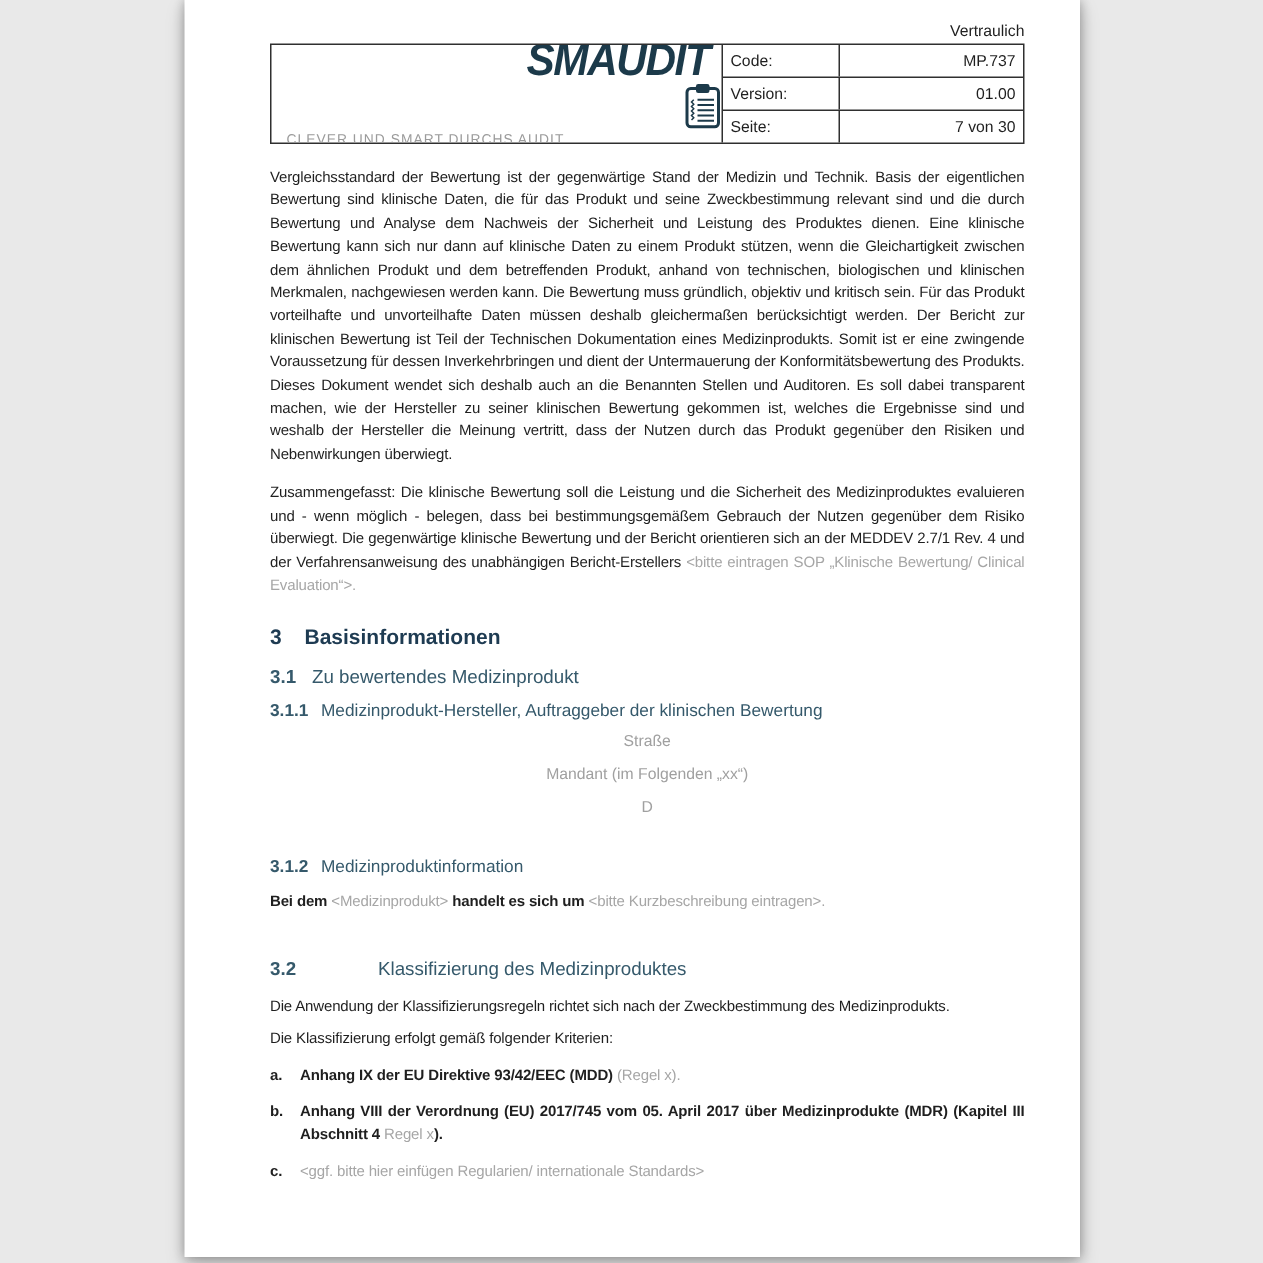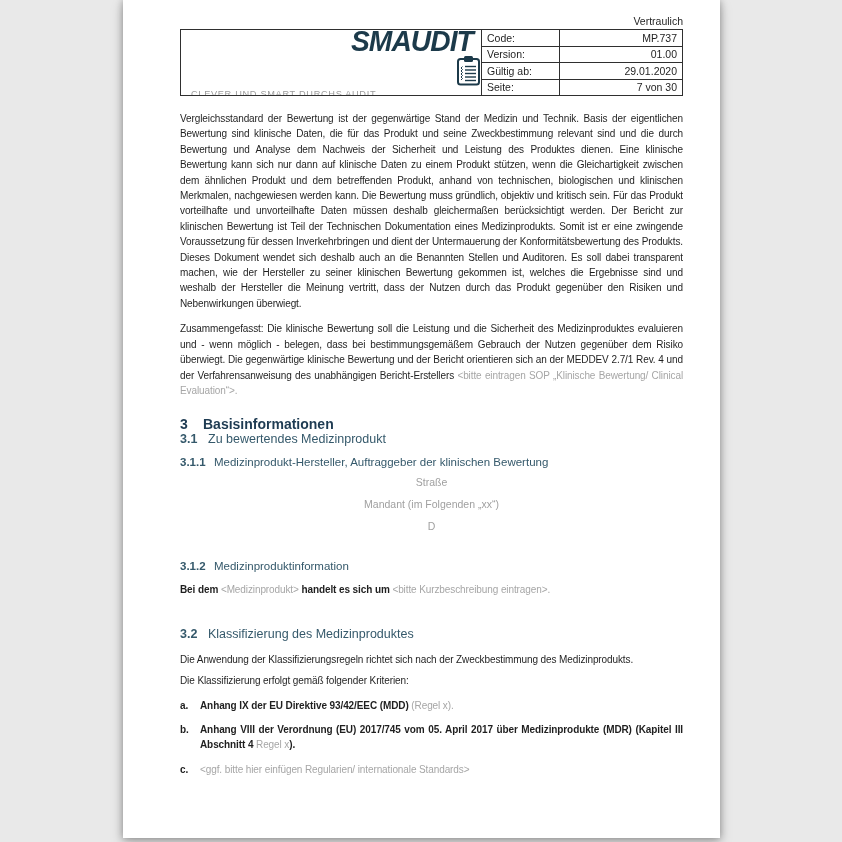--- a/index.html
+++ b/index.html
@@ -64,26 +64,26 @@
   .intro { margin-top:15px; }
   .no-just { text-align:left; }
 
   .run-gray { color:#a6a6a6; }
   .run-bold { font-weight:700; }
 
   .sec { display:flex; margin:0; }
   .sec .num { font-weight:700; flex-shrink:0; }
   h1.sec { font-size:14px; font-weight:700; color:#1e3b52; margin-top:18px; }
   h1.sec .num { width:23px; }
-  h2.sec { font-size:12.5px; font-weight:400; color:#35596b; }
+  h2.sec { font-size:12.5px; font-weight:400; color:#35596b; margin-top:12px; }
   h2.sec .num { width:28px; }
   h3.sec { font-size:11.5px; font-weight:400; color:#35596b; margin-top:10px; }
   h3.sec .num { width:34px; }
   .mt-lg { margin-top:26px !important; }
-  .mt-xl { margin-top:29px !important; }
+  .mt-xl { margin-top:29px !important;gap:44px; }
 
   .center-line {
     text-align:center; font-size:10.5px; color:#a0a0a0;
     line-height:15px; margin-top:7px;
   }
   .center-block { margin-top:3px; }
 
   .list-row { display:flex; font-size:10px; line-height:15.4px; letter-spacing:-.1px; margin-top:9px; }
   .list-marker { width:20px; flex-shrink:0; font-weight:700; }
   .list-text { flex:1; text-align:justify; }
@@ -119,24 +119,20 @@
       <div class="logo-tagline">CLEVER UND SMART DURCHS AUDIT</div>
     </div>
     <div class="meta-table">
       <div class="meta-row">
         <div class="meta-label">Code:</div>
         <div class="meta-value">MP.737</div>
       </div>
       <div class="meta-row">
         <div class="meta-label">Version:</div>
         <div class="meta-value">01.00</div>
-      </div>
-      <div class="meta-row">
-        <div class="meta-label">Gültig ab:</div>
-        <div class="meta-value">29.01.2020</div>
       </div>
       <div class="meta-row">
         <div class="meta-label">Seite:</div>
         <div class="meta-value">7 von 30</div>
       </div>
     </div>
   </div>
 
   <p class="para intro">Vergleichsstandard der Bewertung ist der gegenwärtige Stand der Medizin und Technik. Basis der eigentlichen Bewertung sind klinische Daten, die für das Produkt und seine Zweckbestimmung relevant sind und die durch Bewertung und Analyse dem Nachweis der Sicherheit und Leistung des Produktes dienen. Eine klinische Bewertung kann sich nur dann auf klinische Daten zu einem Produkt stützen, wenn die Gleichartigkeit zwischen dem ähnlichen Produkt und dem betreffenden Produkt, anhand von technischen, biologischen und klinischen Merkmalen, nachgewiesen werden kann. Die Bewertung muss gründlich, objektiv und kritisch sein. Für das Produkt vorteilhafte und unvorteilhafte Daten müssen deshalb gleichermaßen berücksichtigt werden. Der Bericht zur klinischen Bewertung ist Teil der Technischen Dokumentation eines Medizinprodukts. Somit ist er eine zwingende Voraussetzung für dessen Inverkehrbringen und dient der Untermauerung der Konformitätsbewertung des Produkts. Dieses Dokument wendet sich deshalb auch an die Benannten Stellen und Auditoren. Es soll dabei transparent machen, wie der Hersteller zu seiner klinischen Bewertung gekommen ist, welches die Ergebnisse sind und weshalb der Hersteller die Meinung vertritt, dass der Nutzen durch das Produkt gegenüber den Risiken und Nebenwirkungen überwiegt.</p>
 

